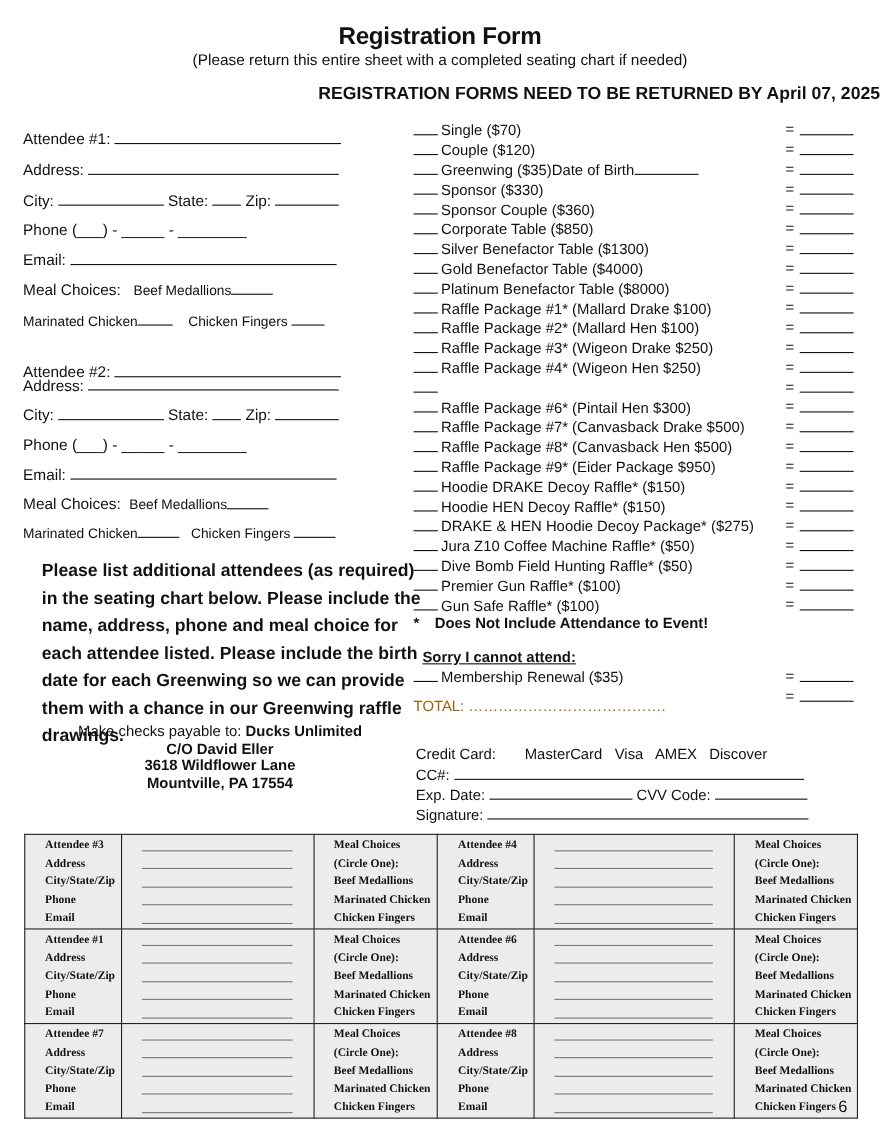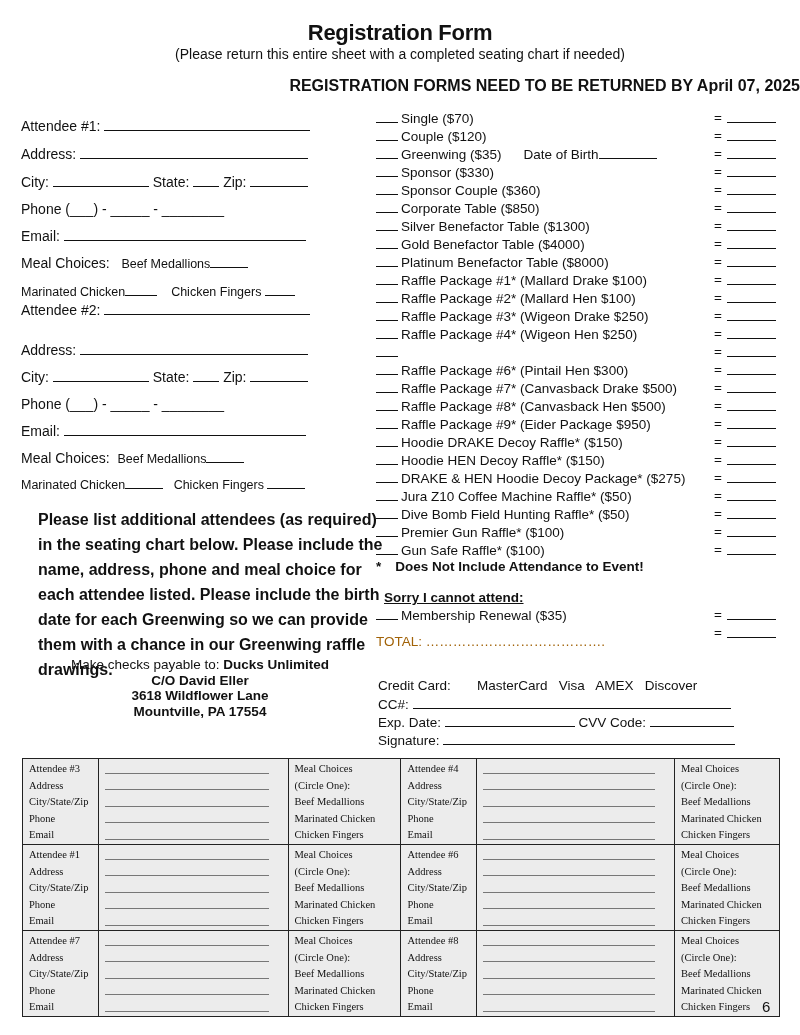--- a/index.html
+++ b/index.html
@@ -15,29 +15,29 @@
 
   .note { left: 38px; width: 345px; font-weight: bold; font-size: 16px; line-height: 25px; }
   .mail { left: 40px; width: 320px; text-align: center; font-size: 13.5px; line-height: 15.5px; }
   .mail .b { font-weight: bold; }
 
   .items { left: 376px; top: 110px; width: 400px; }
   .item { position: relative; height: 18px; font-size: 13.5px; white-space: nowrap; }
   .item .blank { display: inline-block; width: 22px; border-bottom: 1px solid #111; height: 12px; margin-right: 3px; }
   .item .eq { position: absolute; left: 338px; top: 0; }
   .item .amt { position: absolute; left: 351px; top: 12px; width: 49px; border-bottom: 1px solid #111; }
-  .item .dob { margin-left: 22px; }
+  .item .dob { }
   .item .dob-line { display: inline-block; width: 58px; border-bottom: 1px solid #111; height: 12px; }
   .footnote { left: 376px; top: 559px; font-weight: bold; font-size: 13.5px; }
   .footnote .star { margin-right: 14px; }
   .sorry { left: 384px; top: 590px; font-weight: bold; font-size: 13.5px; text-decoration: underline; }
   .cc { left: 378px; font-size: 13.5px; white-space: nowrap; }
 
   table.seat { position: absolute; left: 22px; top: 758px; width: 758px; border-collapse: collapse; background: #ececec; font-family: "Liberation Serif", serif; font-size: 10.5px; }
-  table.seat td { border: 1.5px solid #222; vertical-align: top; padding: 2px 5px 0 6px; }
+  table.seat td { border: 1.5px solid #222; vertical-align: top; padding: 2px 5px 0 18px; font-weight: bold; }
   .cell-lines div { height: 16.6px; position: relative; }
   .cell-lines div::after { content: ""; position: absolute; left: 0; right: 14px; bottom: 4px; border-bottom: 1px solid #777; }
   .cell-labels div, .cell-meal div { height: 16.6px; line-height: 16.6px; white-space: nowrap; }
   .page-num { left: 762px; top: 998px; font-size: 15px; font-family: "Liberation Sans", sans-serif; }
 </style>
 </head>
 <body>
 
 <div class="abs title">Registration Form</div>
 <div class="abs subtitle">(Please return this entire sheet with a completed seating chart if needed)</div>
@@ -47,21 +47,21 @@
   <div class="abs lf" style="top:118px"><span>Attendee #1:</span> <span class="u" style="width:206px"></span></div>
   <div class="abs lf" style="top:146px"><span>Address:</span> <span class="u" style="width:228px"></span></div>
   <div class="abs lf" style="top:174px"><span>City:</span> <span class="u" style="width:96px"></span> <span>State:</span> <span class="u" style="width:26px"></span> <span>Zip:</span> <span class="u" style="width:58px"></span></div>
   <div class="abs lf" style="top:201px">Phone (___) - _____ - ________</div>
   <div class="abs lf" style="top:228px"><span>Email:</span> <span class="u" style="width:242px"></span></div>
   <div class="abs lf" style="top:255px"><span>Meal Choices:</span>&nbsp;&nbsp; <span style="font-size:12.5px">Beef Medallions</span><span class="u" style="width:38px"></span></div>
   <div class="abs lf small" style="top:283px"><span>Marinated Chicken</span><span class="u" style="width:32px"></span>&nbsp;&nbsp;&nbsp; <span>Chicken Fingers</span> <span class="u" style="width:30px"></span></div>
 </div>
 
 <div>
-  <div class="abs lf" style="top:302px"><span>Attendee #2:</span> <span class="u" style="width:206px"></span></div>
+  <div class="abs lf" style="top:330px"><span>Attendee #2:</span> <span class="u" style="width:206px"></span></div>
   <div class="abs lf" style="top:342px"><span>Address:</span> <span class="u" style="width:228px"></span></div>
   <div class="abs lf" style="top:369px"><span>City:</span> <span class="u" style="width:96px"></span> <span>State:</span> <span class="u" style="width:26px"></span> <span>Zip:</span> <span class="u" style="width:58px"></span></div>
   <div class="abs lf" style="top:396px">Phone (___) - _____ - ________</div>
   <div class="abs lf" style="top:423px"><span>Email:</span> <span class="u" style="width:242px"></span></div>
   <div class="abs lf" style="top:450px"><span>Meal Choices:</span>&nbsp; <span style="font-size:12.5px">Beef Medallions</span><span class="u" style="width:38px"></span></div>
   <div class="abs lf small" style="top:476px"><span>Marinated Chicken</span><span class="u" style="width:38px"></span>&nbsp;&nbsp; <span>Chicken Fingers</span> <span class="u" style="width:38px"></span></div>
 </div>
 
 <div class="abs note" style="top:507px">Please list additional attendees (as required) in the seating chart below.  Please include the name, address, phone and meal choice for each attendee listed.  Please include the birth date for each Greenwing so we can provide them with a chance in our Greenwing raffle drawings.</div>
 

